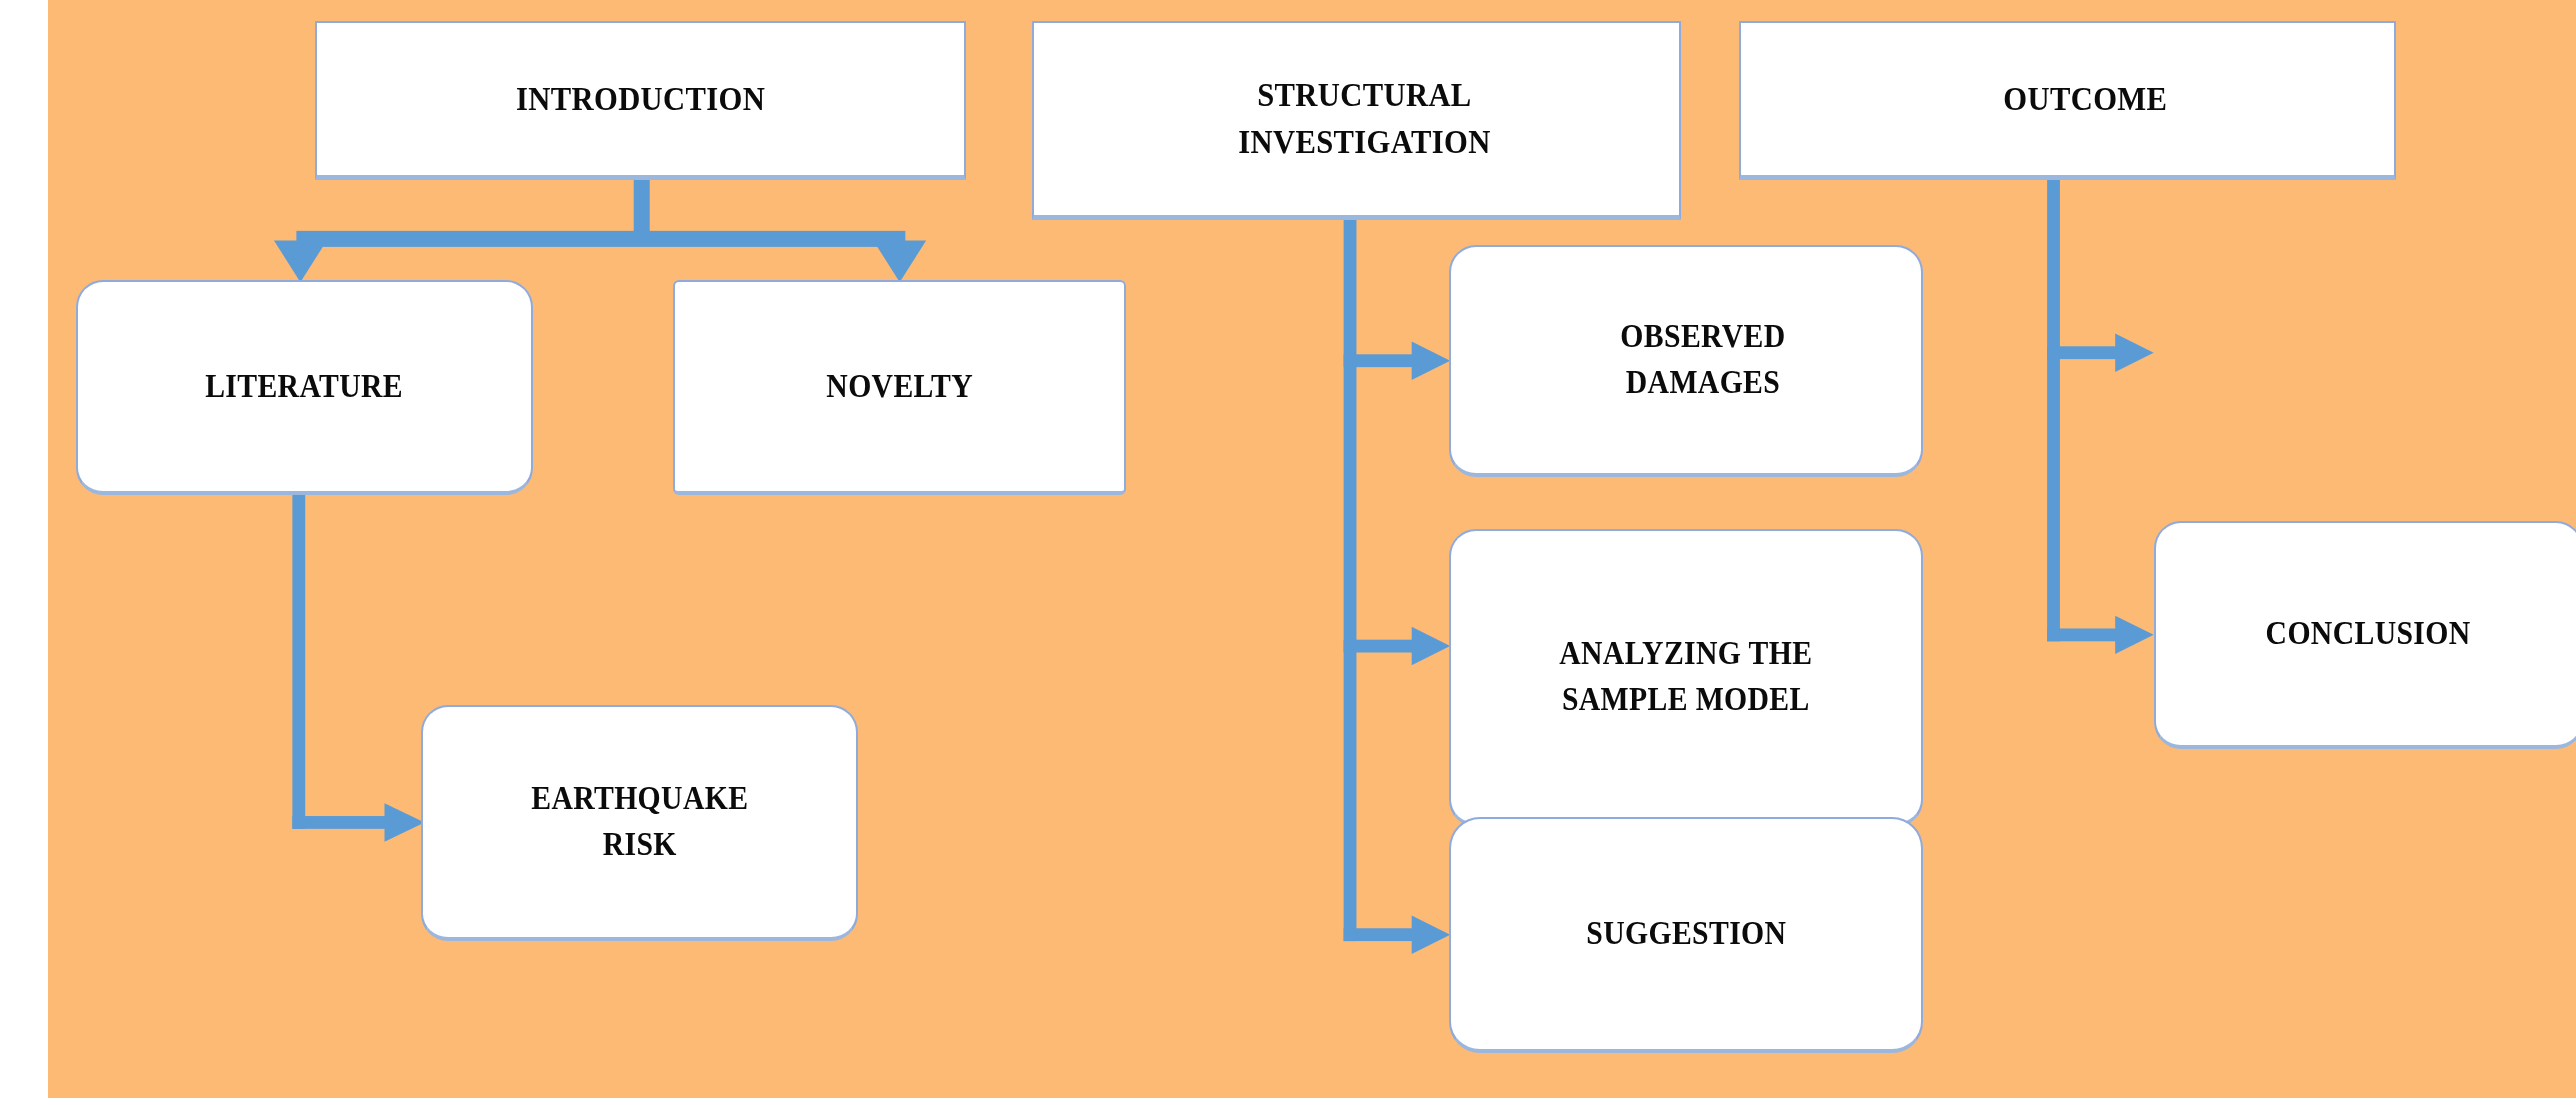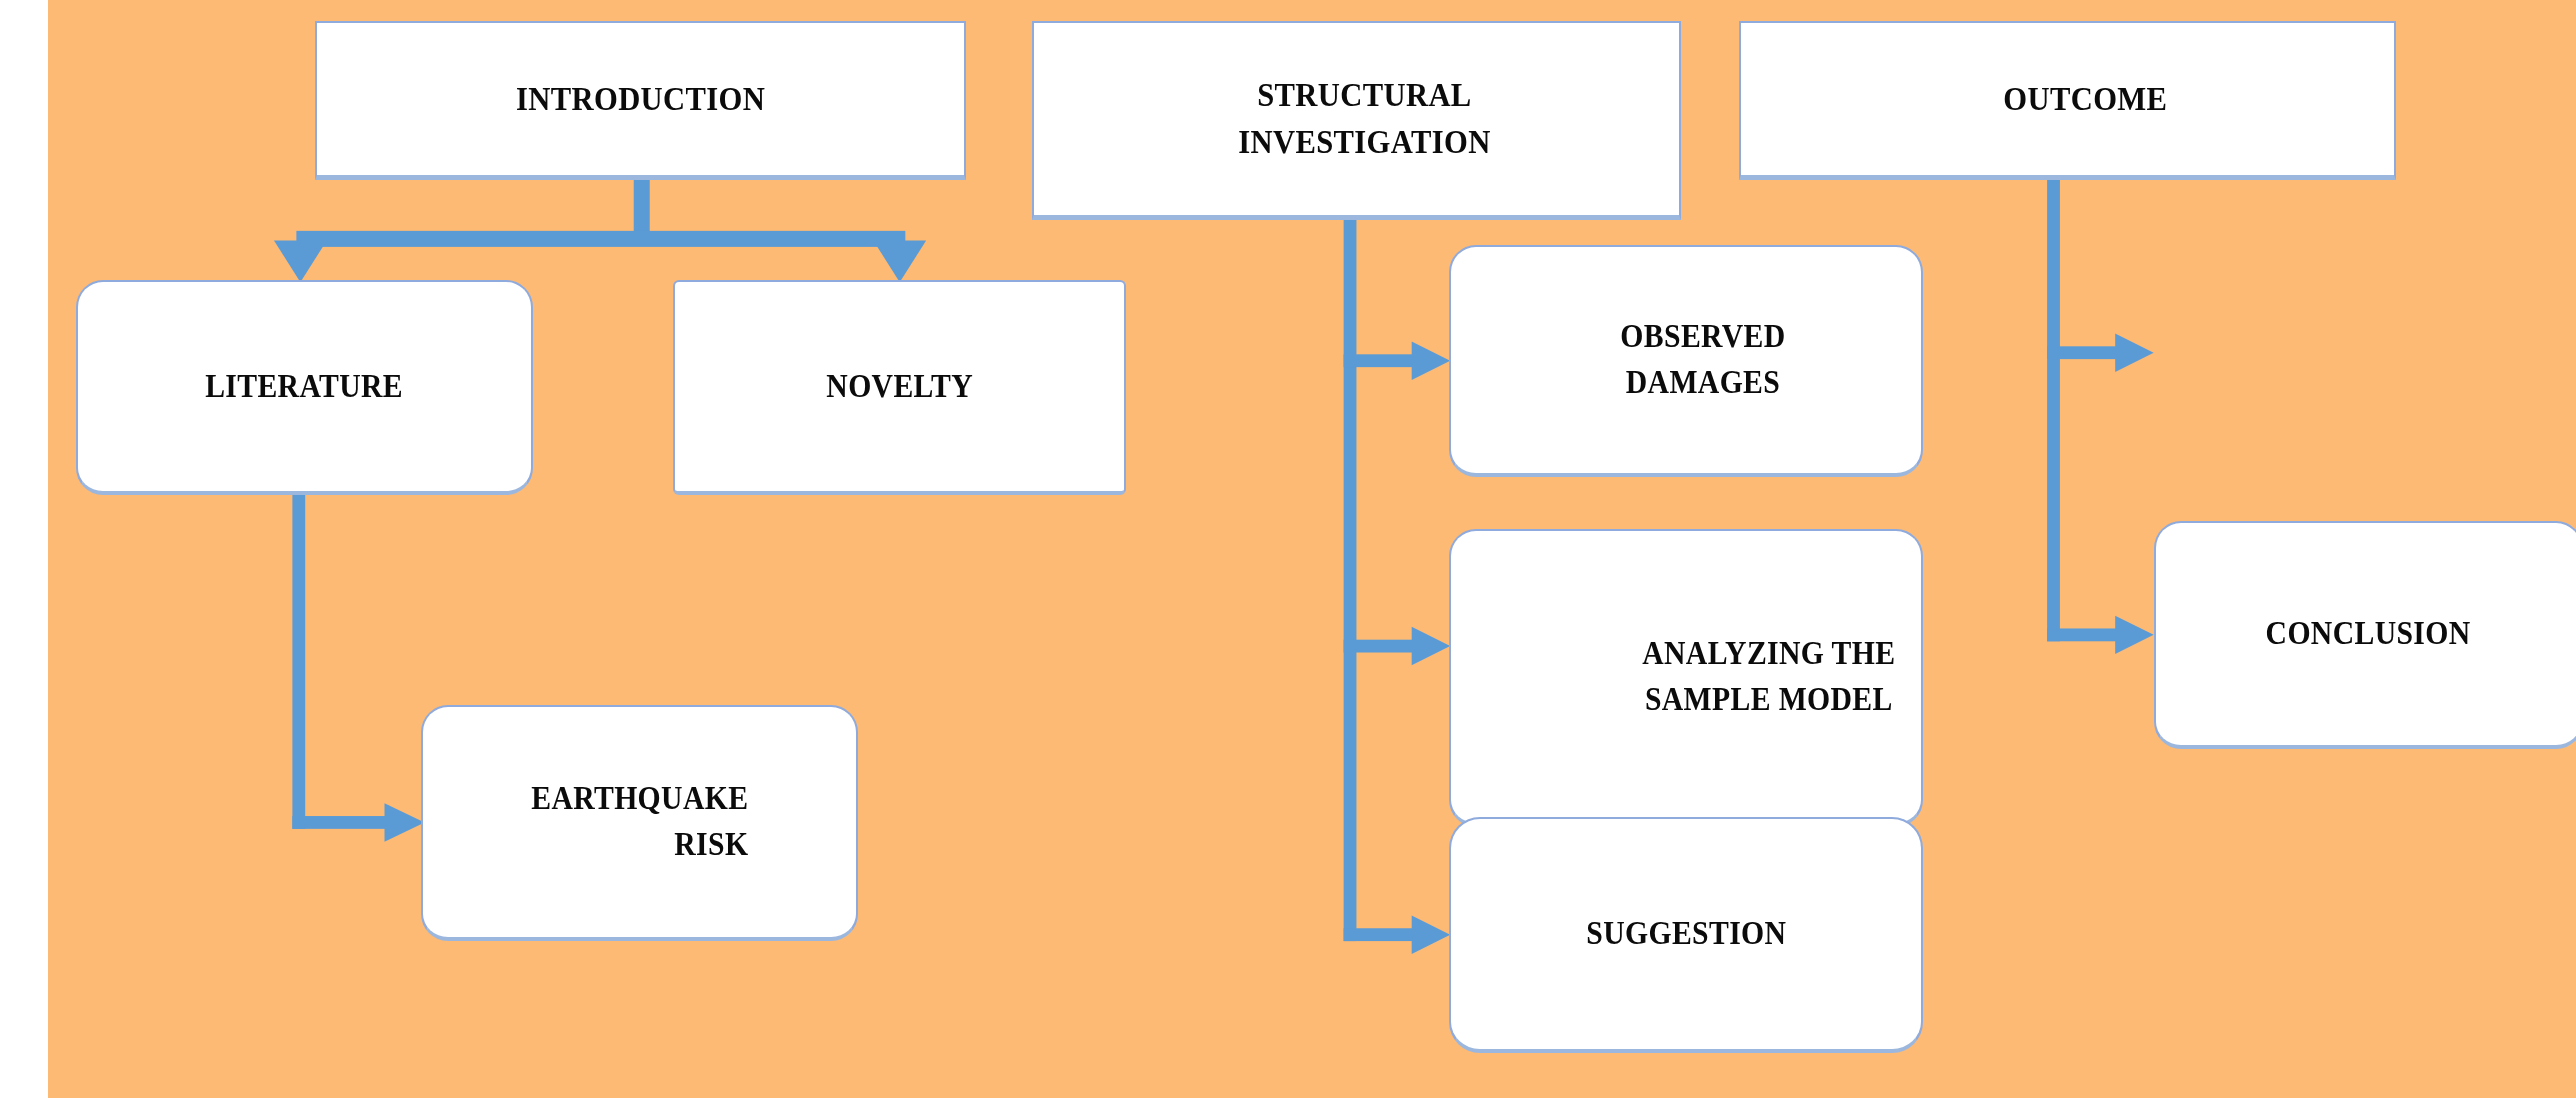--- a/index.html
+++ b/index.html
@@ -125,31 +125,31 @@
   </div>
 
   <div class="node round" style="left:28px; top:280px; width:457px; height:215px;">
     <span class="label">LITERATURE</span>
   </div>
 
   <div class="node round" style="left:625px; top:280px; width:453px; height:215px;border-radius:6px;">
     <span class="label">NOVELTY</span>
   </div>
 
-  <div class="node round" style="left:373px; top:705px; width:437px; height:236px;text-align:right;">
+  <div class="node round" style="left:373px; top:705px; width:437px; height:236px;">
     <span class="label">EARTHQUAKE
 RISK</span>
   </div>
 
   <div class="node round" style="left:1401px; top:245px; width:474px; height:232px;padding-left:34px;">
     <span class="label">OBSERVED
 DAMAGES</span>
   </div>
 
-  <div class="node round" style="left:1401px; top:529px; width:474px; height:298px;justify-content:flex-end;">
+  <div class="node round" style="left:1401px; top:529px; width:474px; height:298px;">
     <span class="label">ANALYZING THE
 SAMPLE MODEL</span>
   </div>
 
   <div class="node round" style="left:1401px; top:817px; width:474px; height:236px;border-radius:31px;">
     <span class="label">SUGGESTION</span>
   </div>
 
 
   <div class="node round" style="left:2106px; top:521px; width:429px; height:228px;">

